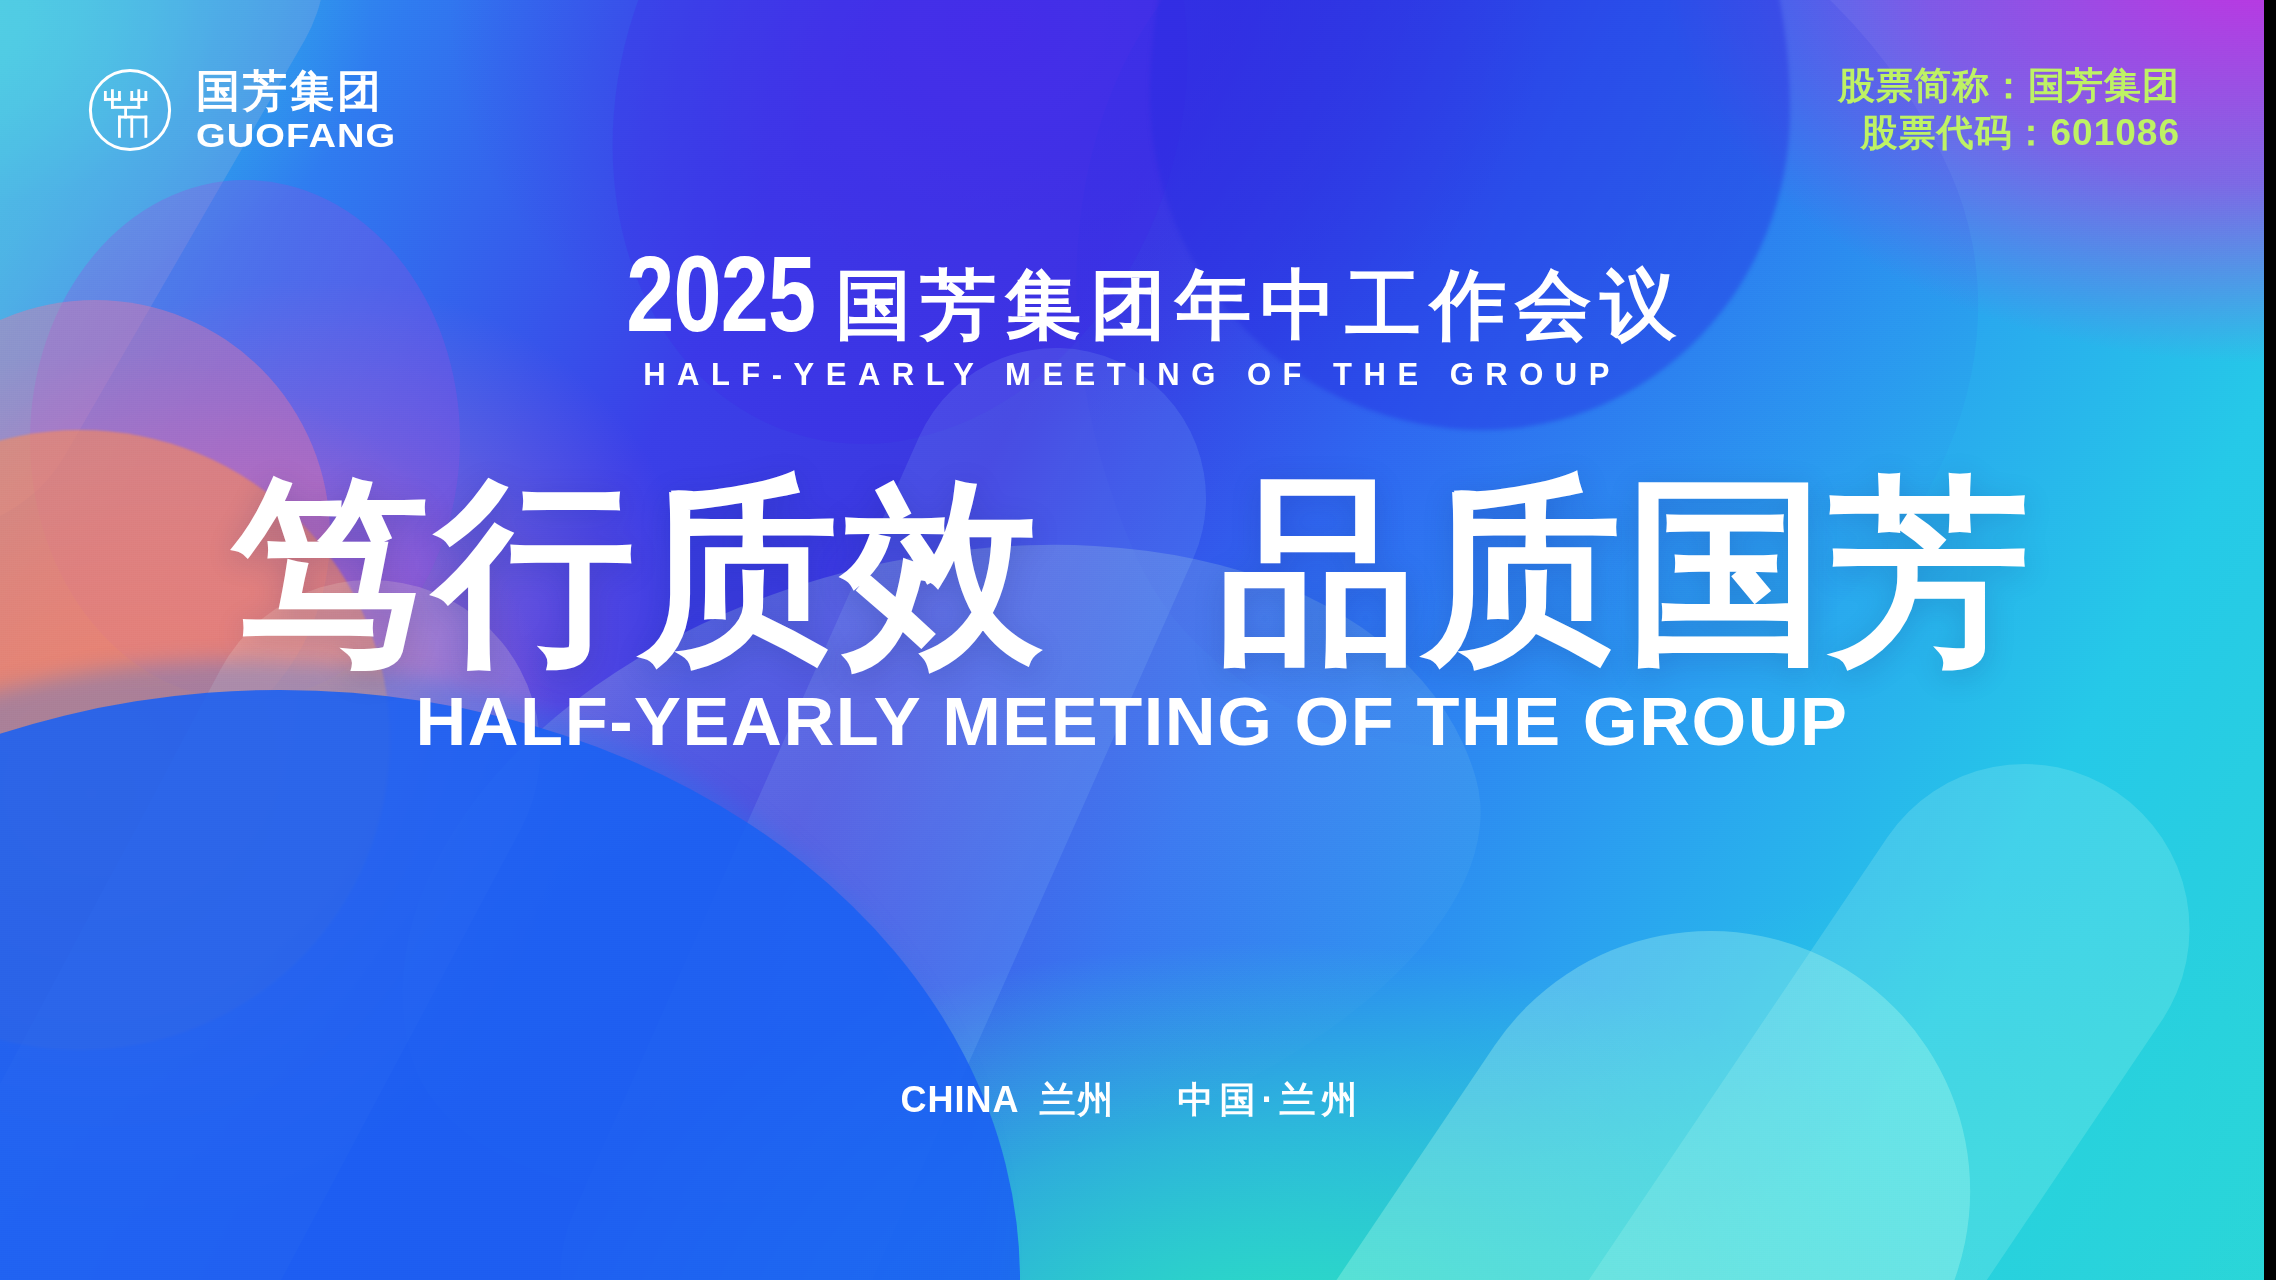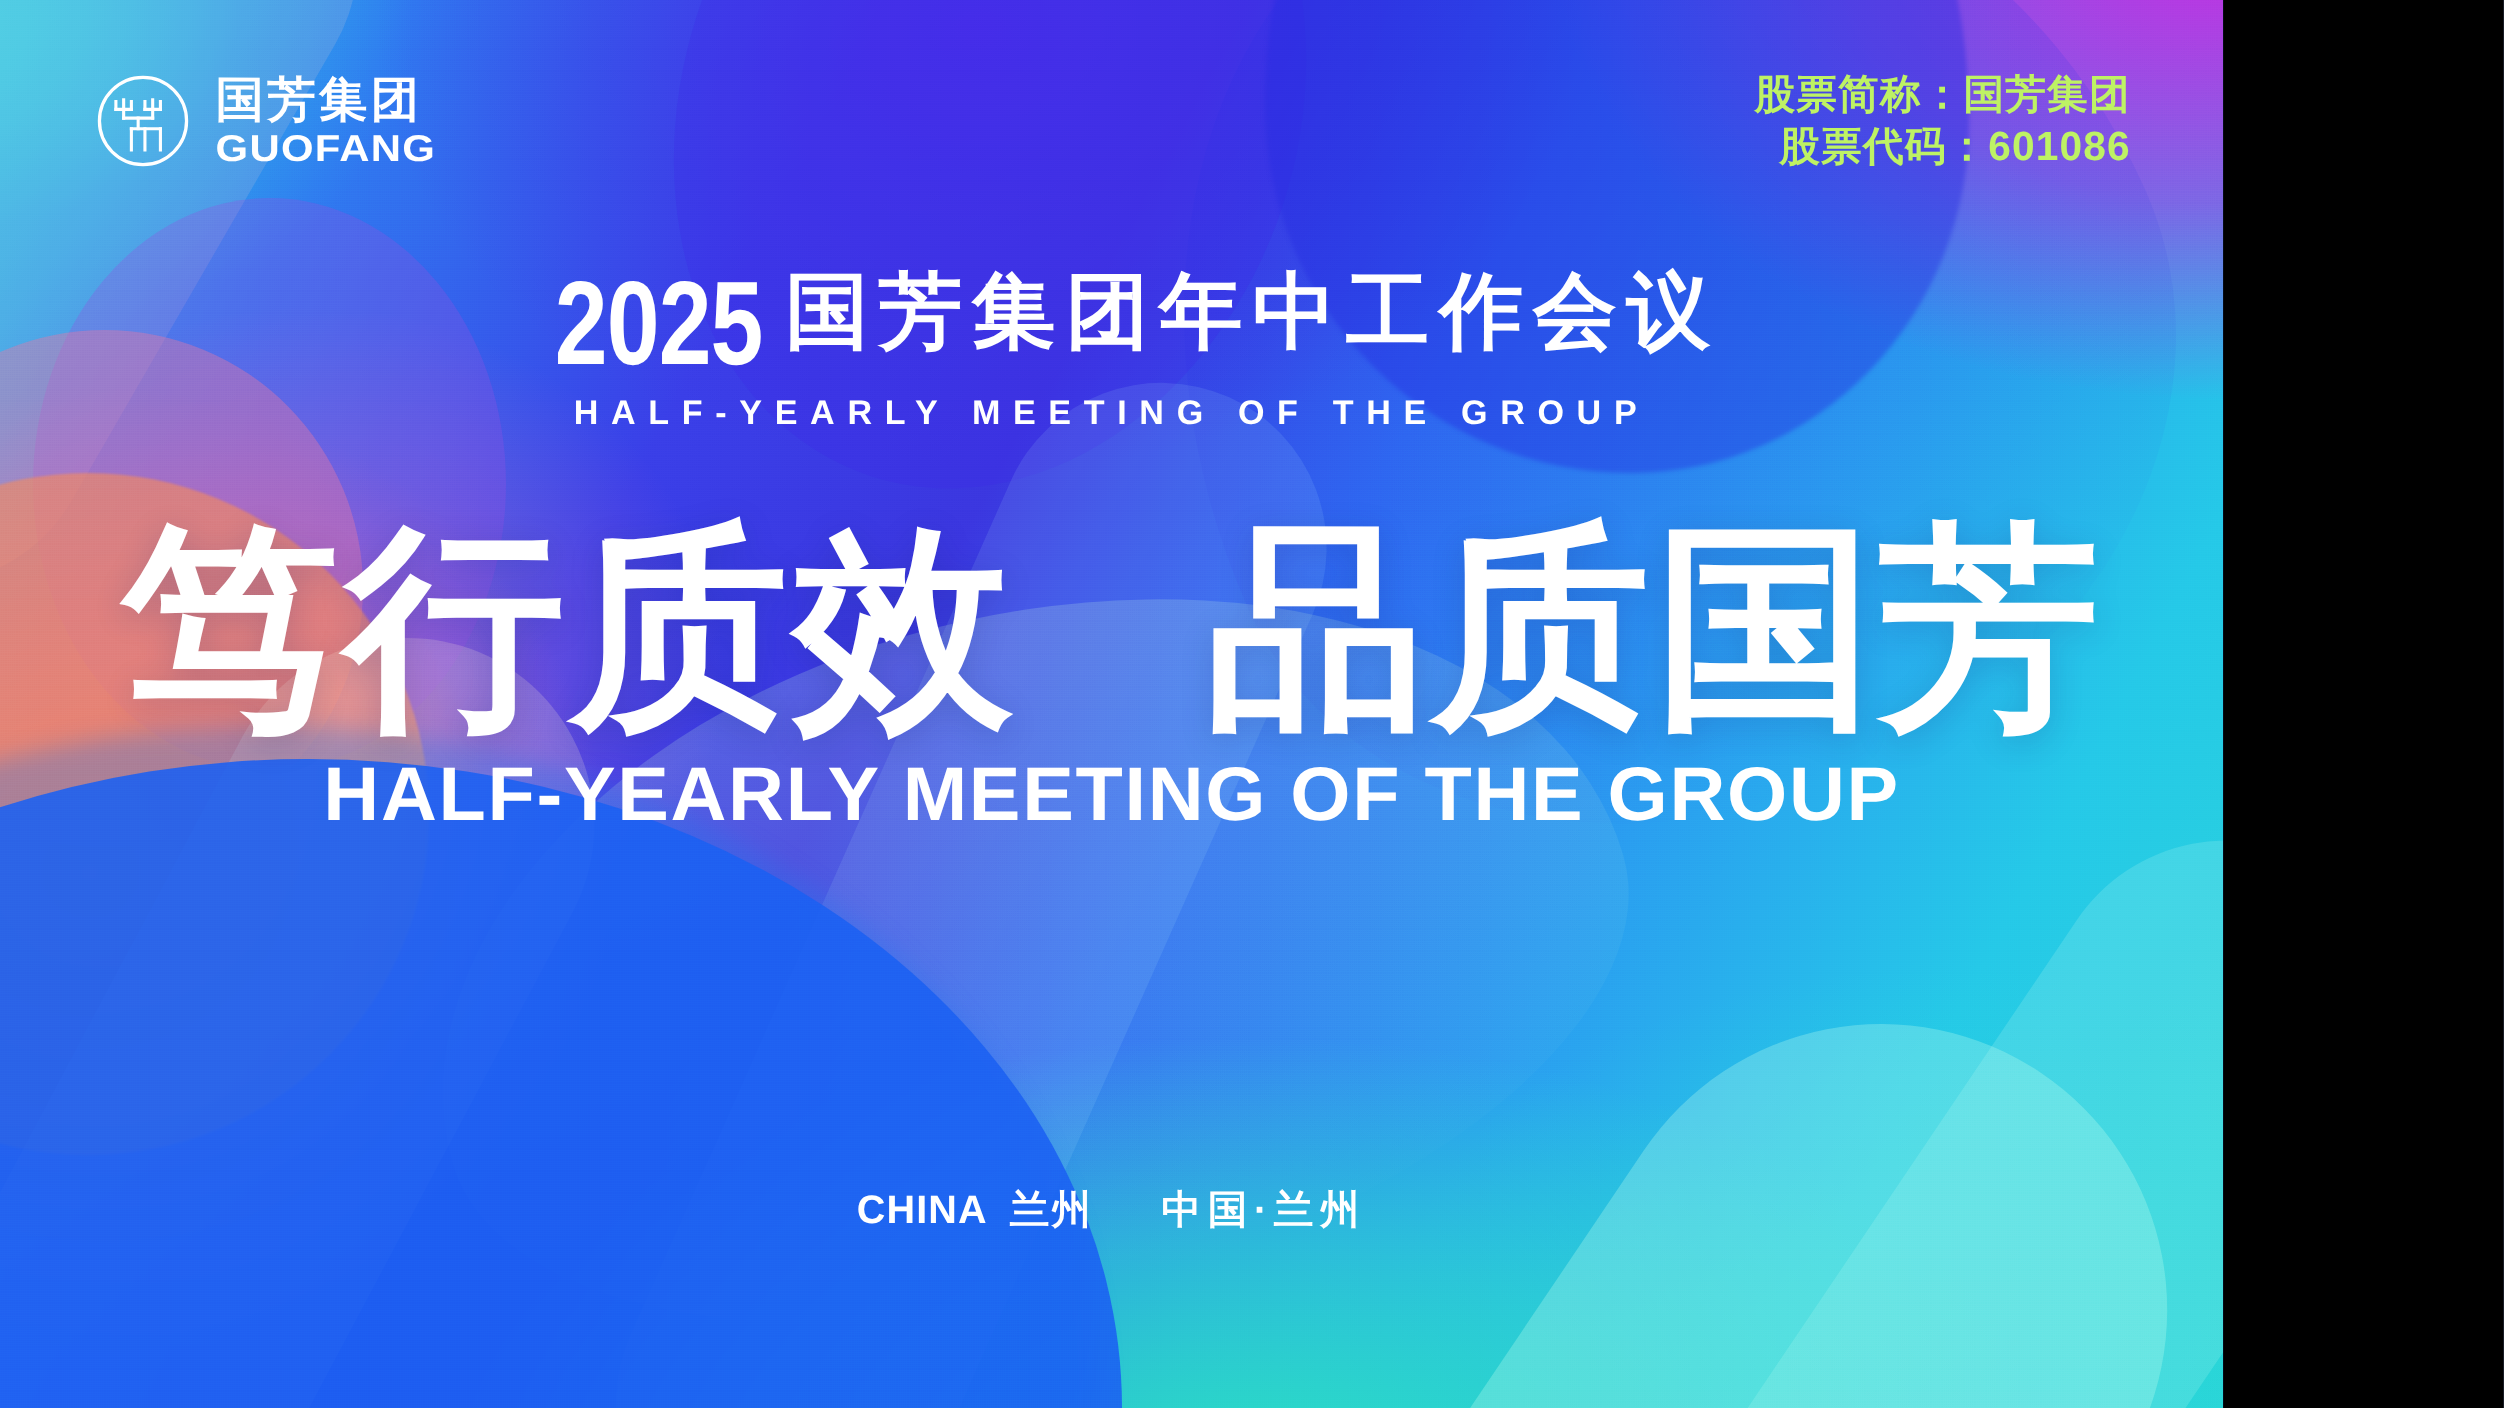--- a/index.html
+++ b/index.html
@@ -1,21 +1,21 @@
 <!DOCTYPE html>
 <html lang="zh"><head>
 <meta charset="utf-8">
 <title>2025 国芳集团年中工作会议</title>
 <style>
   html,body{margin:0;padding:0;background:#000;}
   *{box-sizing:border-box;}
 
   #stage{
     position:relative;
-    width:2021px;height:1280px;
+    width:2264px;height:1280px;
     overflow:hidden;
     font-family:"Liberation Sans","DejaVu Sans",sans-serif;
     background:#2a6df0;
   }
 
   
   .bg,.blob,.pill{position:absolute;pointer-events:none;}
 
   
   #bg-base{
@@ -178,21 +178,21 @@
     letter-spacing:1px;
   }
   #stock-info div{display:block;}
 
   
   #title-block{
     position:absolute;left:0;right:0;top:248px;
     text-align:center;
   }
   #title-row{
-    display:flex;justify-content:center;gap:20px;
+    display:flex;align-items:flex-end;justify-content:center;gap:20px;
     color:#fff;white-space:nowrap;
   }
   #title-year{
     font-size:108px;font-weight:700;line-height:.86;
     letter-spacing:-1px;
     transform:scaleX(.80);transform-origin:right bottom;
   }
   #title-cn{
     font-size:76px;font-weight:700;line-height:.95;
     letter-spacing:9px;

